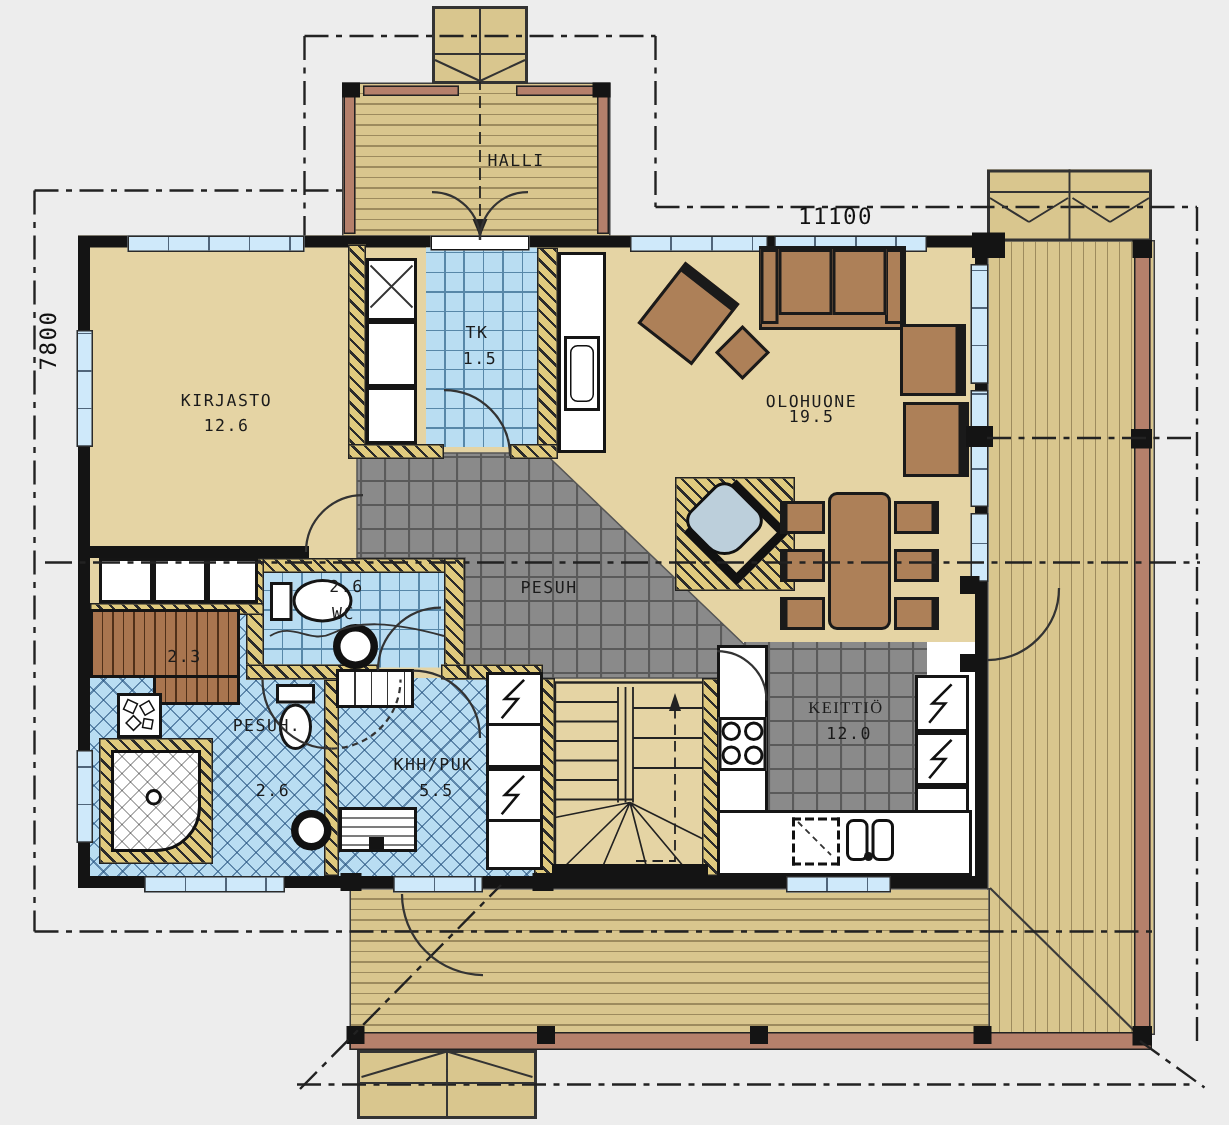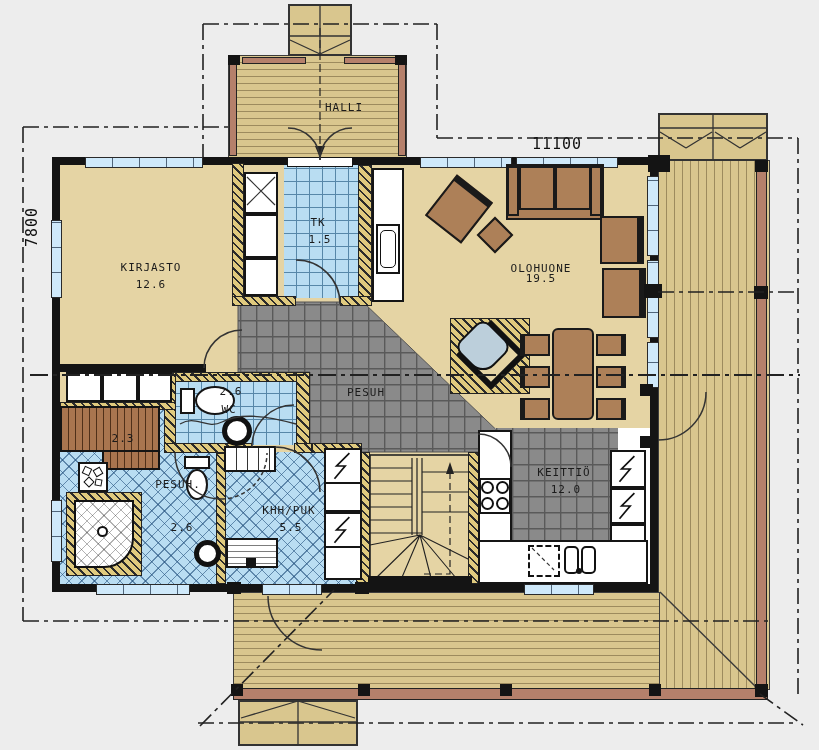--- a/index.html
+++ b/index.html
@@ -275,17 +275,17 @@
   <div class="lbl" style="left:541px;top:268px;">OLOHUONE</div>
   <div class="lbl" style="left:541px;top:278px;">19.5</div>
   <div class="lbl" style="left:366px;top:392px;">PESUH</div>
   <div class="lbl" style="left:231px;top:391px;">2.6</div>
   <div class="lbl" style="left:229px;top:409px;">WC</div>
   <div class="lbl" style="left:123px;top:438px;">2.3</div>
   <div class="lbl" style="left:178px;top:484px;">PESUH.</div>
   <div class="lbl" style="left:182px;top:527px;">2.6</div>
   <div class="lbl" style="left:289px;top:510px;">KHH/PUK</div>
   <div class="lbl" style="left:291px;top:527px;">5.5</div>
-  <div class="lbl" style="left:564px;top:472px;">KEITTIÖ</div>
+  <div class="lbl" style="left:564px;top:472px;font-family:Liberation Serif, serif;">KEITTIÖ</div>
   <div class="lbl" style="left:566px;top:489px;">12.0</div>
   <div class="lbl dim" style="left:557px;top:144px;">11100</div>
   <div class="lbl dim" style="left:32px;top:227px;transform:translate(-50%,-50%) rotate(-90deg);">7800</div>
 </div>
 
 </body></html>

